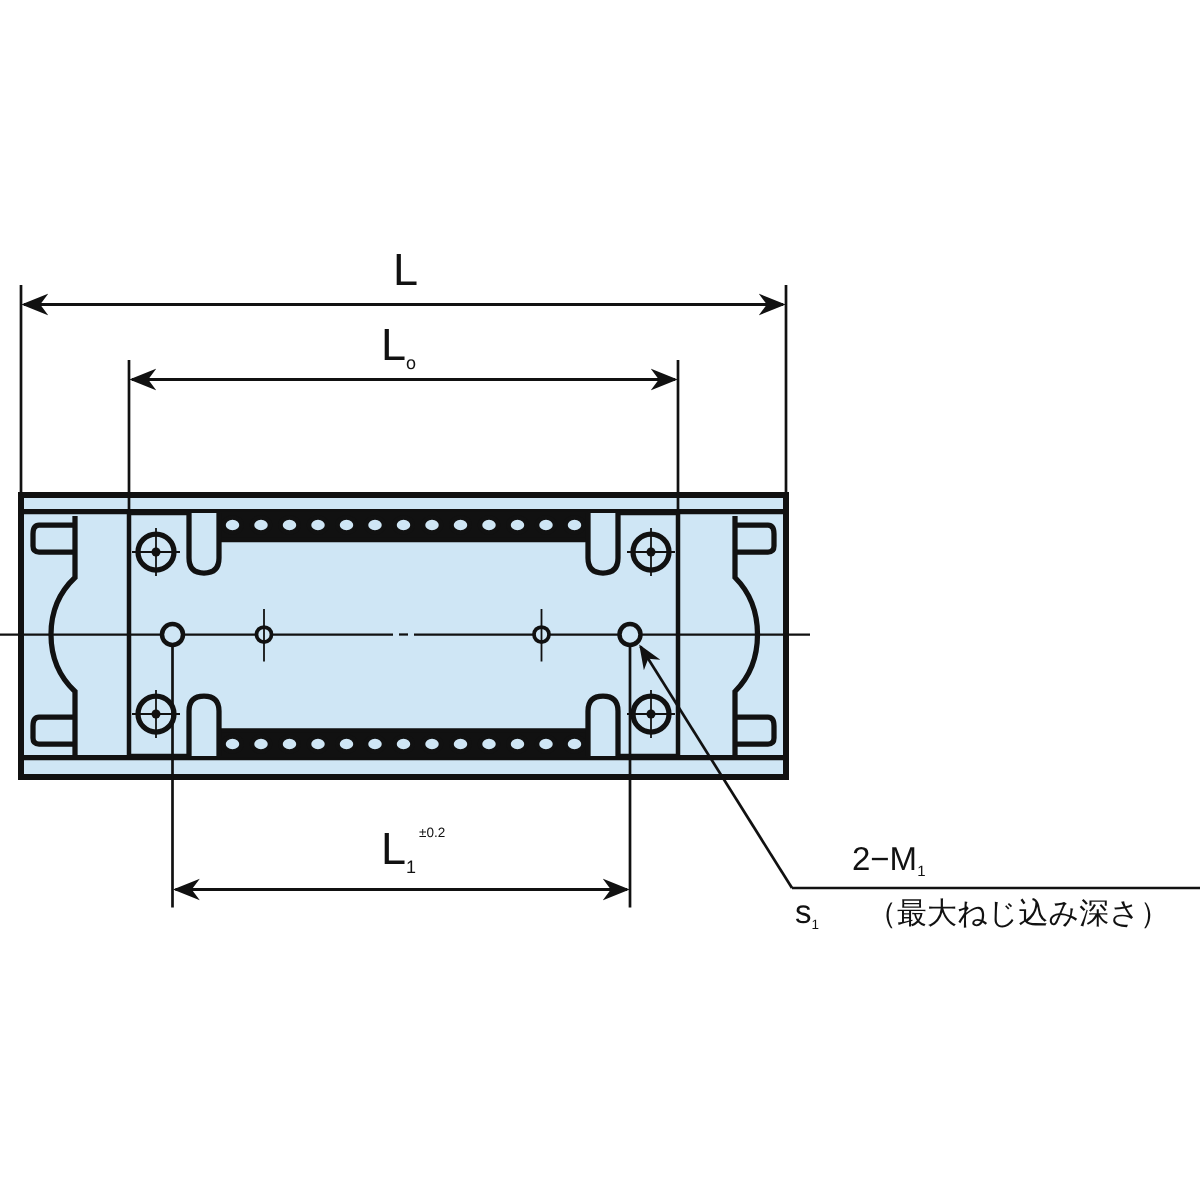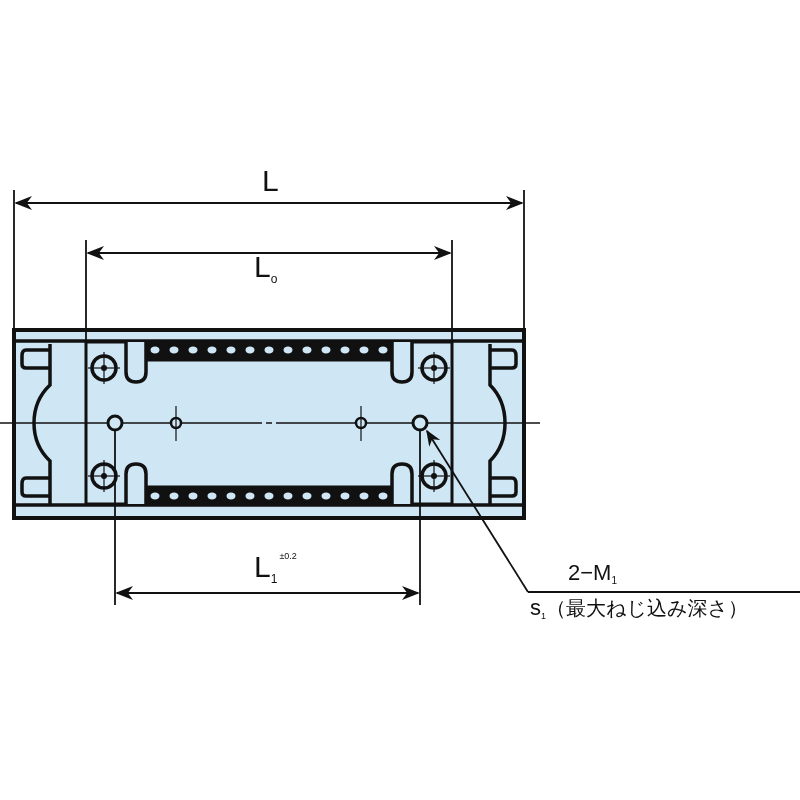--- a/index.html
+++ b/index.html
@@ -3,21 +3,21 @@
 <meta charset="utf-8">
 <style>
   html, body { margin: 0; padding: 0; background: #ffffff; }
   body { width: 800px; height: 800px; position: relative; overflow: hidden; font-family: "Liberation Sans", "DejaVu Sans", sans-serif; }
   svg { position: absolute; left: 0; top: 0; }
   .lbl { position: absolute; color: #111; font-family: "Liberation Sans", "DejaVu Sans", sans-serif; white-space: nowrap; line-height: 1; }
   .big { font-size: 30px; }
   .sub { font-size: 12px; }
   .sup { font-size: 9px; }
   .note { font-size: 22px; }
-  .jp { font-family: "DejaVu Sans", sans-serif; font-size: 20px; }
+  .jp { font-family: "DejaVu Sans", sans-serif; font-size: 20px; margin-left: 32px; }
 </style>
 </head>
 <body>
 
 <svg width="800" height="800" viewBox="0 0 800 800" xmlns="http://www.w3.org/2000/svg">
   <defs>
     <marker id="arr" viewBox="0 0 10 10" refX="9" refY="5" markerWidth="9" markerHeight="9" orient="auto-start-reverse">
       <path d="M0,1 L10,5 L0,9 L3,5 Z" fill="#111"></path>
     </marker>
   </defs>
@@ -154,21 +154,21 @@
   <g stroke="#111" stroke-width="1.8" fill="none">
     <line x1="427" y1="431" x2="528" y2="592" marker-start="url(#arr)"></line>
     <line x1="528" y1="592" x2="800" y2="592"></line>
   </g>
 </svg>
 
 <div class="lbl" style="left:262px; top:166px;">
   <span class="big">L</span>
 </div>
 
-<div class="lbl" style="left:254px; top:216px;margin-top:36px;">
+<div class="lbl" style="left:254px; top:216px;">
   <span class="big">L</span><span class="sub" style="position:relative; top:6px;">o</span>
 </div>
 
 <div class="lbl" style="left:254px; top:552px;">
   <span class="big">L</span><span class="sub" style="position:relative; top:6px;">1</span><span class="sup" style="position:relative; top:-18px; left:2px;">±0.2</span>
 </div>
 
 <div class="lbl note" style="left:536px; top:562px;margin-left:32px;">
   <span>2−M</span><span style="font-size:10px; position:relative; top:4px;">1</span>
 </div>

